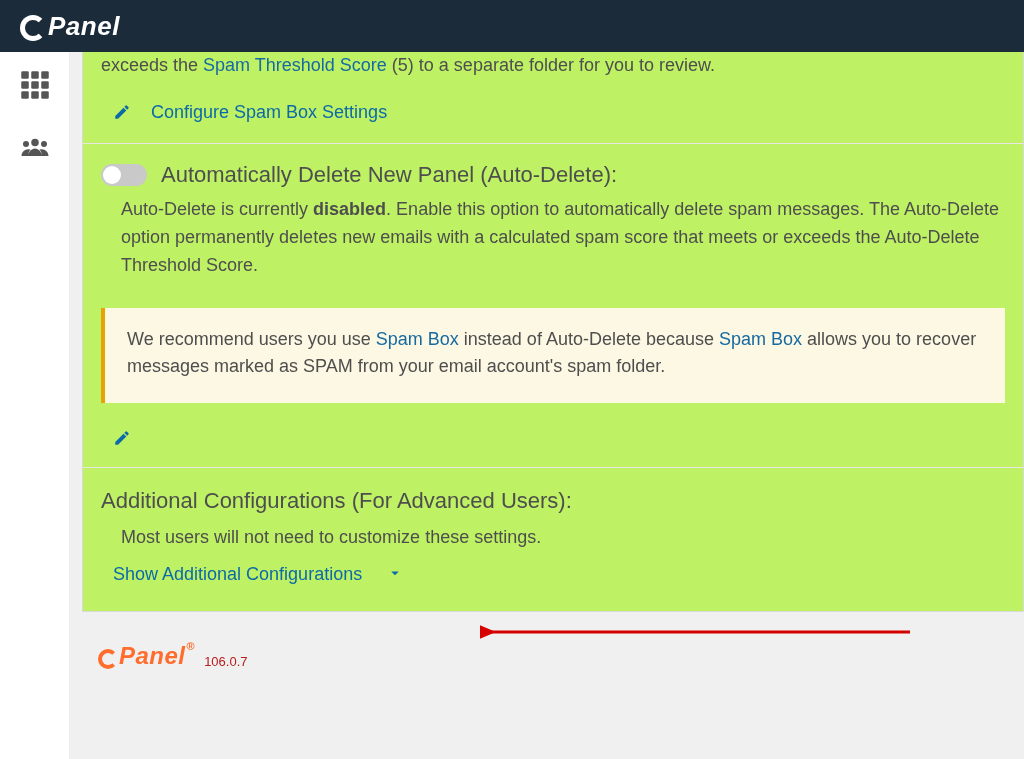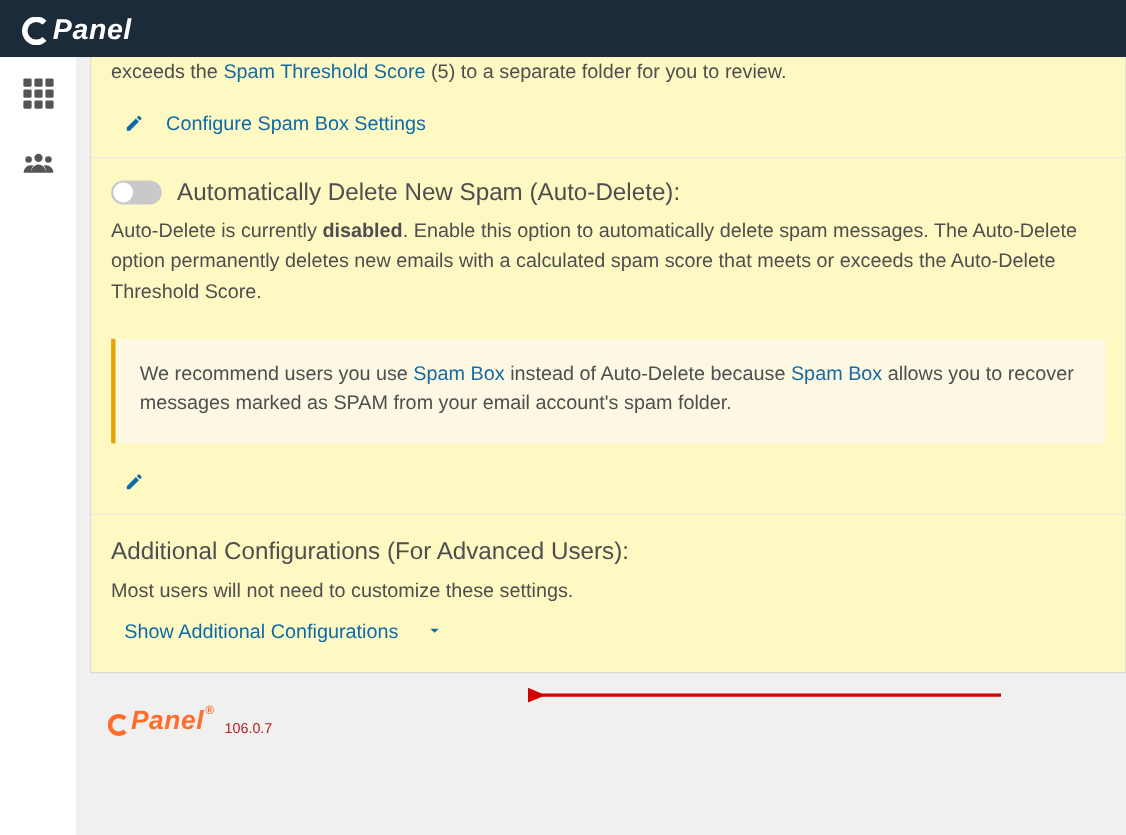--- a/index.html
+++ b/index.html
@@ -8,32 +8,32 @@
   
   .topbar { height:52px; background:#1c2b3a; display:flex; align-items:center; padding:0 20px; }
   .logo { display:flex; align-items:center; font-family:"Segoe UI", Arial, sans-serif; font-style:italic; font-weight:700; color:#fff; font-size:26px; letter-spacing:0.5px; }
   .logo .c { display:inline-block; width:26px; height:26px; border:5px solid #fff; border-right-color:transparent; border-radius:50%; margin-right:2px; position:relative; top:2px; }
   
   .layout { display:flex; height:calc(759px - 52px); }
   .sidebar { width:70px; background:#fff; border-right:1px solid #eee; padding-top:18px; display:flex; flex-direction:column; align-items:center; gap:28px; }
   .sidebar svg { width:30px; height:30px; fill:#555; }
   .sidebar .item { cursor:pointer; }
   .content-wrap { flex:1; background:#f0f0f0; padding:0 0 20px 12px; overflow:hidden; }
-  .panel { background:#fef9c3; border:1px solid #d9d9d9; border-top:none; margin-bottom:14px; }
+  .panel { background:#bef264; border:1px solid #d9d9d9; border-top:none; margin-bottom:14px; }
   .section { padding:8px 18px 20px 18px; border-bottom:1px solid #e7e7e7; }
   .section:last-child { border-bottom:none; }
   .partial { font-size:18px; color:#4e4e4e; line-height:1.55; padding:0 18px 4px 18px; }
   .link-inline { color:#166aa2; }
   .action-link { display:flex; align-items:center; gap:20px; font-size:18px; color:#0d6aa8; padding:18px 0 0 12px; cursor:pointer; }
   .action-link svg { width:18px; height:18px; fill:#0d6aa8; }
   .heading-row { display:flex; align-items:center; gap:14px; margin:10px 0 8px 0; }
   .heading-row h2 { font-size:22px; font-weight:400; color:#4e4e4e; }
   .toggle { width:46px; height:22px; border-radius:22px; background:#c9c9c9; position:relative; cursor:pointer; }
   .toggle .knob { position:absolute; left:2px; top:2px; width:18px; height:18px; background:#fff; border-radius:50%; }
-  .body-text { font-size:18px; color:#4e4e4e; line-height:1.55; }
+  .body-text { font-size:18px; color:#4e4e4e; line-height:1.55;margin-left:20px; }
   .body-text b { font-weight:700; }
   .callout { margin:28px 0 8px 0; border-left:4px solid #e6a400; background:#fcf8e3; padding:18px 22px 22px 22px; font-size:18px; color:#4e4e4e; line-height:1.55; }
   .section-title { font-size:22px; font-weight:400; color:#4e4e4e; margin:12px 0 10px 0; }
   .show-config { display:flex; align-items:flex-start; gap:24px; font-size:18px; color:#0d6aa8; padding:12px 0 6px 12px; cursor:pointer; }
   .footer { display:flex; align-items:baseline; gap:10px; padding:16px 0 0 16px; }
   .footer-logo { font-style:italic; font-weight:800; font-size:24px; color:#ff6c2c; letter-spacing:0.5px; display:flex; align-items:center; }
   .footer-logo .c2 { display:inline-block; width:20px; height:20px; border:4px solid #ff6c2c; border-right-color:transparent; border-radius:50%; margin-right:1px; position:relative; top:3px; }
   .footer-logo sup { font-size:11px; font-style:normal; position:relative; top:-10px; left:1px; }
   .version { font-size:13px; color:#b91c1c; }
   .content-wrap { position:relative; }
@@ -87,21 +87,21 @@
             </svg>
           <span>Configure Spam Box Settings</span>
         </div>
       </div>
 
       <div class="section">
         <div class="heading-row">
           <div class="toggle">
               <div class="knob"></div>
             </div>
-          <h2>Automatically Delete New Spam (Auto-Delete):</h2>
+          <h2>Automatically Delete New Panel (Auto-Delete):</h2>
         </div>
         <p class="body-text">
           <span>Auto-Delete is currently </span><b>disabled</b><span>. Enable this option to automatically delete spam messages. The Auto-Delete option permanently deletes new emails with a calculated spam score that meets or exceeds the Auto-Delete Threshold Score.</span>
         </p>
         <div class="callout">
           <span>We recommend users you use </span><a class="link-inline">Spam Box</a><span> instead of Auto-Delete because </span><a class="link-inline">Spam Box</a><span> allows you to recover messages marked as SPAM from your email account's spam folder.</span>
         </div>
         <div class="action-link">
           <svg viewBox="0 0 24 24">
               <path d="M3 17.25V21h3.75l11-11-3.75-3.75-11 11zM20.7 7.04a1 1 0 0 0 0-1.41l-2.34-2.34a1 1 0 0 0-1.41 0l-1.83 1.83 3.75 3.75 1.83-1.83z"></path>

